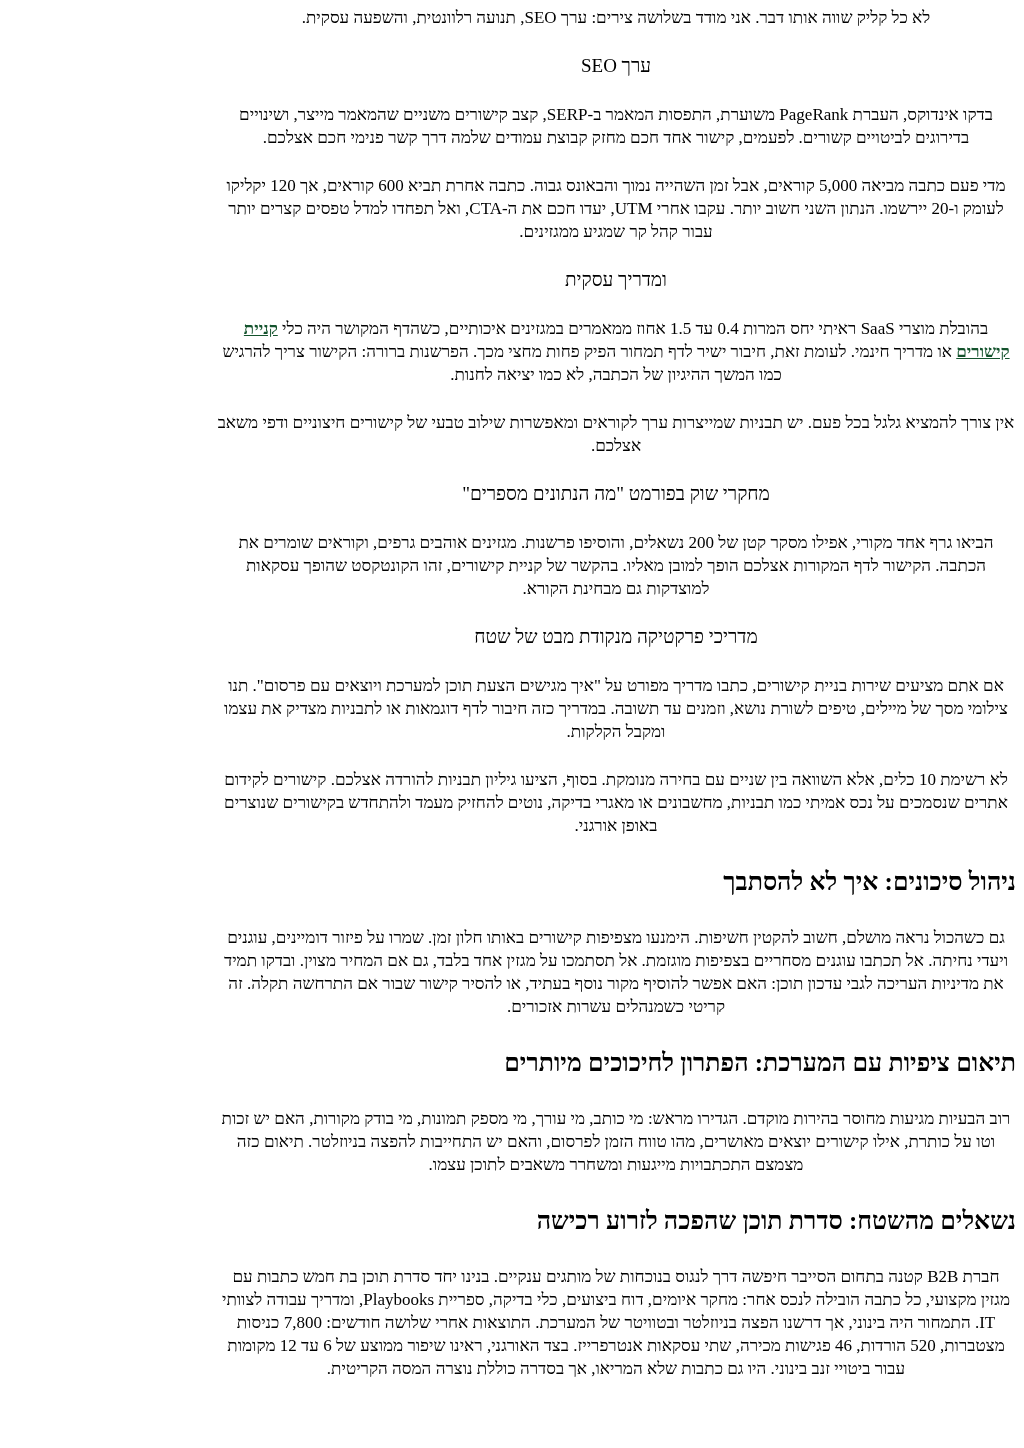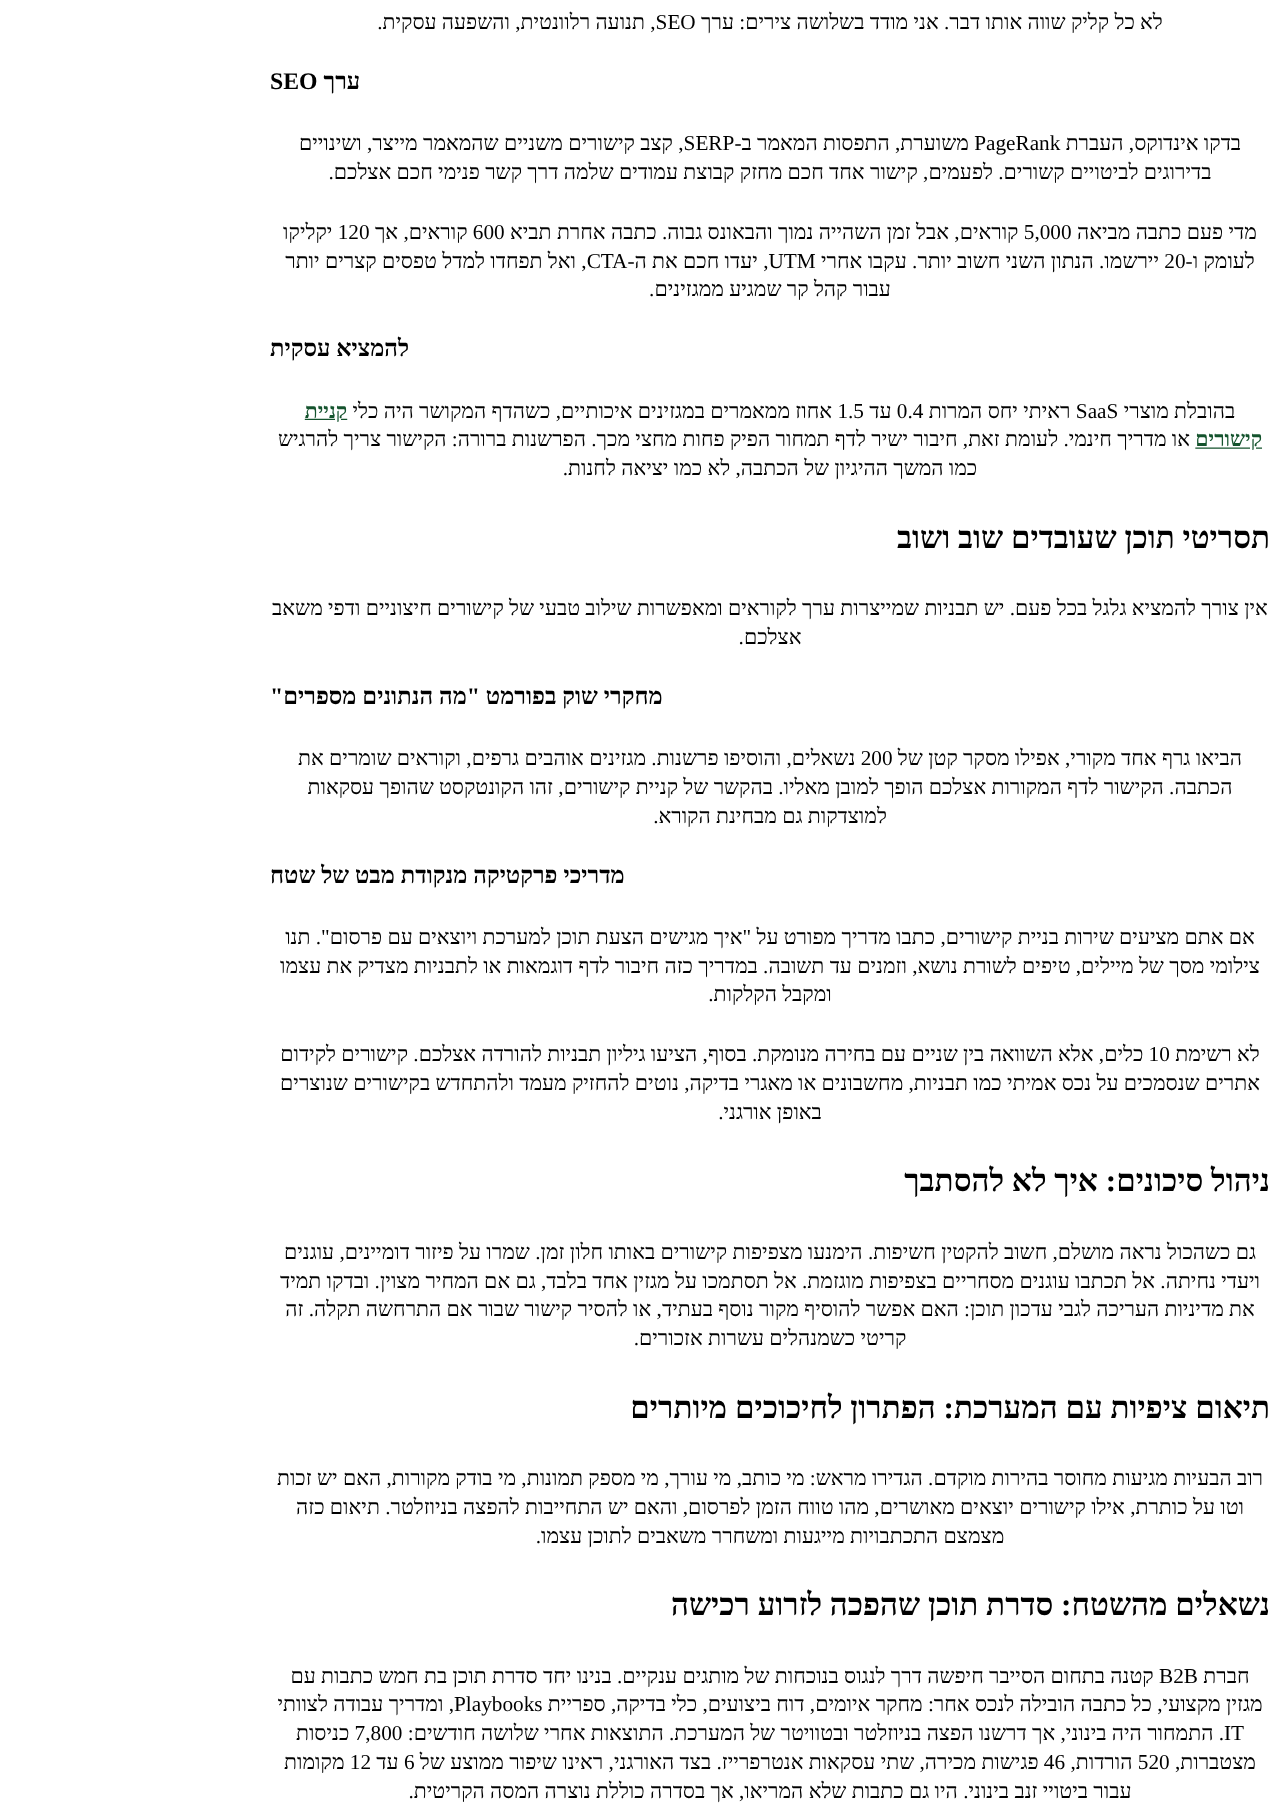--- a/index.html
+++ b/index.html
@@ -29,22 +29,22 @@
   h2.h-large {
     font-size: 25px;
     line-height: 31px;
     font-weight: bold;
     text-align: right;
     margin: 29px 0;
   }
   h3.h-small {
     font-size: 19px;
     line-height: 24px;
-    font-weight: bold;
-    text-align: left;
+    font-weight: normal;
+    text-align: center;
     margin: 25px 0;
   }
   a.inline-link {
     color: #14532d;
     font-weight: bold;
     text-decoration: underline;
     cursor: pointer;
   }
 </style>
 </head>
@@ -52,24 +52,23 @@
 
 <main class="page">
 
   <p class="body-text">לא כל קליק שווה אותו דבר. אני מודד בשלושה צירים: ערך SEO, תנועה רלוונטית, והשפעה עסקית.</p>
 
   <h3 class="h-small">ערך SEO</h3>
   <p class="body-text">בדקו אינדוקס, העברת PageRank משוערת, התפסות המאמר ב-SERP, קצב קישורים משניים שהמאמר מייצר, ושינויים בדירוגים לביטויים קשורים. לפעמים, קישור אחד חכם מחזק קבוצת עמודים שלמה דרך קשר פנימי חכם אצלכם.</p>
 
   <p class="body-text">מדי פעם כתבה מביאה 5,000 קוראים, אבל זמן השהייה נמוך והבאונס גבוה. כתבה אחרת תביא 600 קוראים, אך 120 יקליקו לעומק ו-20 יירשמו. הנתון השני חשוב יותר. עקבו אחרי UTM, יעדו חכם את ה-CTA, ואל תפחדו למדל טפסים קצרים יותר עבור קהל קר שמגיע ממגזינים.</p>
 
-  <h3 class="h-small">להמציא עסקית</h3>
+  <h3 class="h-small">ומדריך עסקית</h3>
   <p class="body-text"><span>בהובלת מוצרי SaaS ראיתי יחס המרות 0.4 עד 1.5 אחוז ממאמרים במגזינים איכותיים, כשהדף המקושר היה כלי </span><a class="inline-link">קניית קישורים</a><span> או מדריך חינמי. לעומת זאת, חיבור ישיר לדף תמחור הפיק פחות מחצי מכך. הפרשנות ברורה: הקישור צריך להרגיש כמו המשך ההיגיון של הכתבה, לא כמו יציאה לחנות.</span></p>
 
-  <h2 class="h-large">תסריטי תוכן שעובדים שוב ושוב</h2>
   <p class="body-text">אין צורך להמציא גלגל בכל פעם. יש תבניות שמייצרות ערך לקוראים ומאפשרות שילוב טבעי של קישורים חיצוניים ודפי משאב אצלכם.</p>
 
   <h3 class="h-small">מחקרי שוק בפורמט "מה הנתונים מספרים"</h3>
   <p class="body-text">הביאו גרף אחד מקורי, אפילו מסקר קטן של 200 נשאלים, והוסיפו פרשנות. מגזינים אוהבים גרפים, וקוראים שומרים את הכתבה. הקישור לדף המקורות אצלכם הופך למובן מאליו. בהקשר של קניית קישורים, זהו הקונטקסט שהופך עסקאות למוצדקות גם מבחינת הקורא.</p>
 
   <h3 class="h-small">מדריכי פרקטיקה מנקודת מבט של שטח</h3>
   <p class="body-text">אם אתם מציעים שירות בניית קישורים, כתבו מדריך מפורט על "איך מגישים הצעת תוכן למערכת ויוצאים עם פרסום". תנו צילומי מסך של מיילים, טיפים לשורת נושא, וזמנים עד תשובה. במדריך כזה חיבור לדף דוגמאות או לתבניות מצדיק את עצמו ומקבל הקלקות.</p>
 
   <p class="body-text">לא רשימת 10 כלים, אלא השוואה בין שניים עם בחירה מנומקת. בסוף, הציעו גיליון תבניות להורדה אצלכם. קישורים לקידום אתרים שנסמכים על נכס אמיתי כמו תבניות, מחשבונים או מאגרי בדיקה, נוטים להחזיק מעמד ולהתחדש בקישורים שנוצרים באופן אורגני.</p>
 

